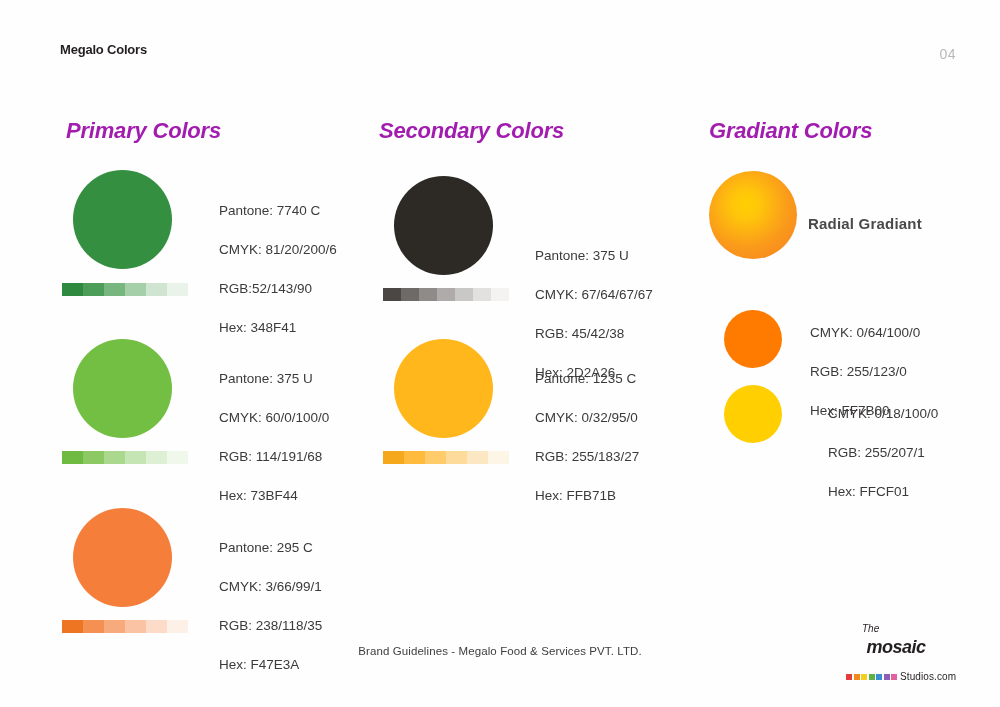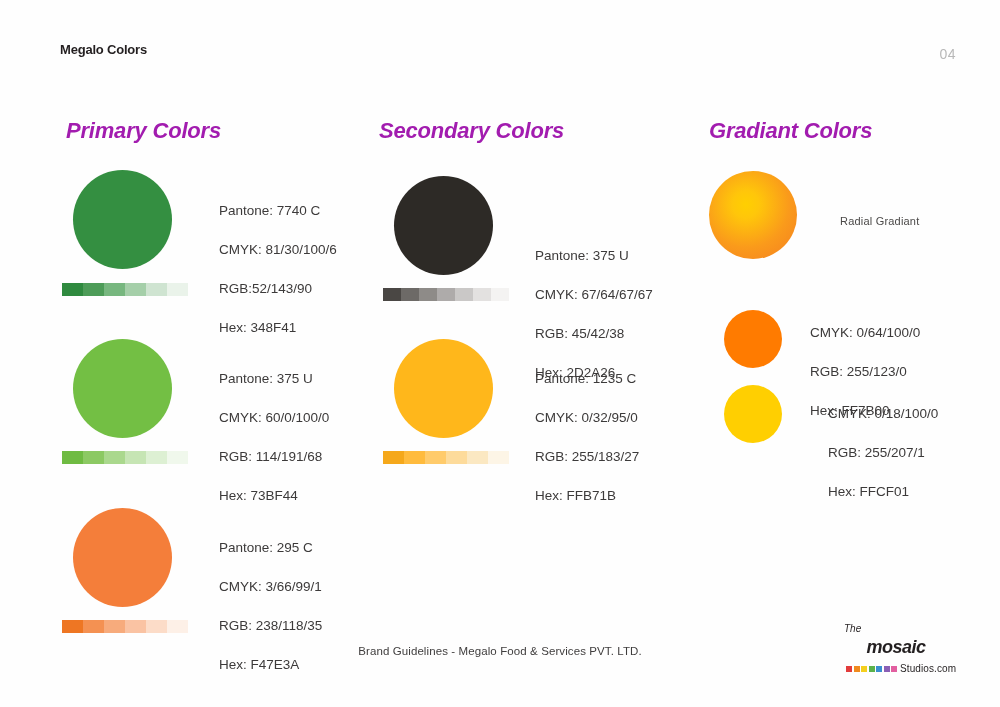--- a/index.html
+++ b/index.html
@@ -93,22 +93,22 @@
   #s2-circle { position: absolute; left: 394px; top: 339px; width: 99px; height: 99px; background: #FFB71B; }
   #s2-strip  { position: absolute; left: 383px; top: 451px; }
   #s2-specs  { left: 535px; top: 349px; }
 
   
   #g1-circle {
     position: absolute; left: 709px; top: 171px; width: 88px; height: 88px;
     background: radial-gradient(circle at 42% 38%, #FFCF01 0%, #FFC60a 18%, #FA9A1B 58%, #F47E21 100%);
   }
   #g1-label {
-    position: absolute; left: 840px; top: 215px;
-    font-size: 11px; color: #4b4948; letter-spacing: 0.2px;
+    position: absolute; left: 808px; top: 215px;
+    font-size: 15px; color: #4b4948; letter-spacing: 0.2px; font-weight: bold;
   }
 
   #g2-circle { position: absolute; left: 724px; top: 310px; width: 58px; height: 58px; background: #FF7B00; }
   #g2-specs  { left: 810px; top: 303px; }
 
   #g3-circle { position: absolute; left: 724px; top: 385px; width: 58px; height: 58px; background: #FFCF01; }
   #g3-specs  { left: 810px; top: 384px; margin-left: 18px; }
 
   
   .footer-text {
@@ -126,37 +126,37 @@
     right: 44px;
     top: 624px;
     width: 120px;
     text-align: center;
   }
   .logo-the {
     font-size: 10px;
     font-style: italic;
     color: #231f20;
     text-align: left;
-    margin-left: 8px;
+    margin-left: 26px;
     line-height: 10px;
   }
   .logo-mosaic {
     font-size: 18px;
     font-style: italic;
     font-weight: bold;
     color: #231f20;
     line-height: 27px;
     letter-spacing: -0.5px;
   }
   .logo-bottom {
     display: flex;
     align-items: center;
     justify-content: flex-start;
     gap: 3px;
-    margin-top: 2px;
+    margin-top: 10px;
     margin-left: 10px;
   }
   .logo-dots { display: flex; gap: 1.5px; }
   .logo-dots i { width: 6px; height: 6px; display: block; }
   .logo-studios {
     font-size: 10px;
     color: #231f20;
     letter-spacing: 0.1px;
   }
 </style>
@@ -176,21 +176,21 @@
   <div class="strip" id="p1-strip">
       <span style="background: rgb(47, 138, 63);"></span>
       <span style="background: rgb(77, 156, 88);"></span>
       <span style="background: rgb(119, 183, 127);"></span>
       <span style="background: rgb(165, 207, 169);"></span>
       <span style="background: rgb(207, 228, 209);"></span>
       <span style="background: rgb(234, 243, 234);"></span>
     </div>
   <div class="specs" id="p1-specs">
     <div>Pantone: 7740 C</div>
-    <div>CMYK: 81/30/100/6</div>
+    <div>CMYK: 81/20/200/6</div>
     <div>RGB:52/143/90</div>
     <div>Hex: 348F41</div>
   </div>
 
   <div class="circle" id="p2-circle" style="background: rgb(115, 191, 68);"></div>
   <div class="strip" id="p2-strip">
       <span style="background: rgb(111, 187, 66);"></span>
       <span style="background: rgb(140, 201, 99);"></span>
       <span style="background: rgb(170, 216, 141);"></span>
       <span style="background: rgb(198, 229, 180);"></span>

